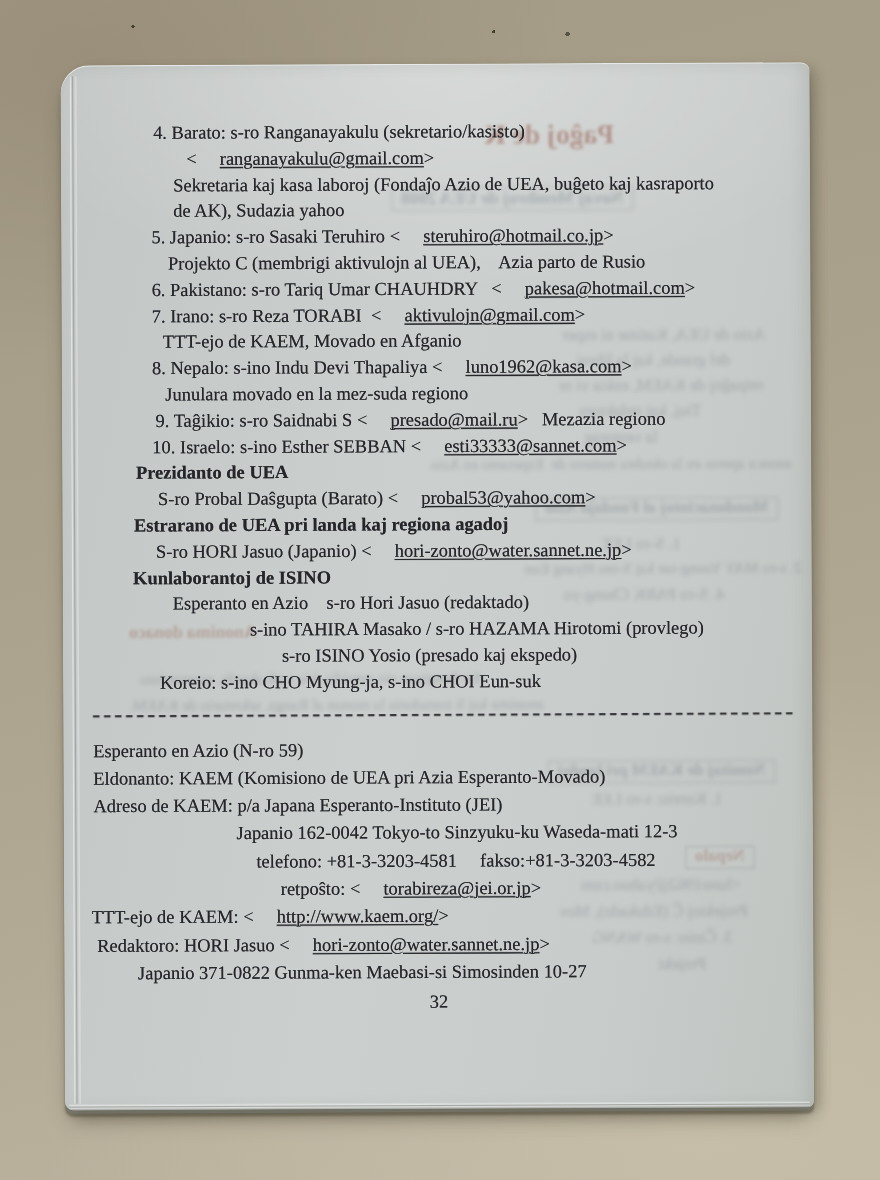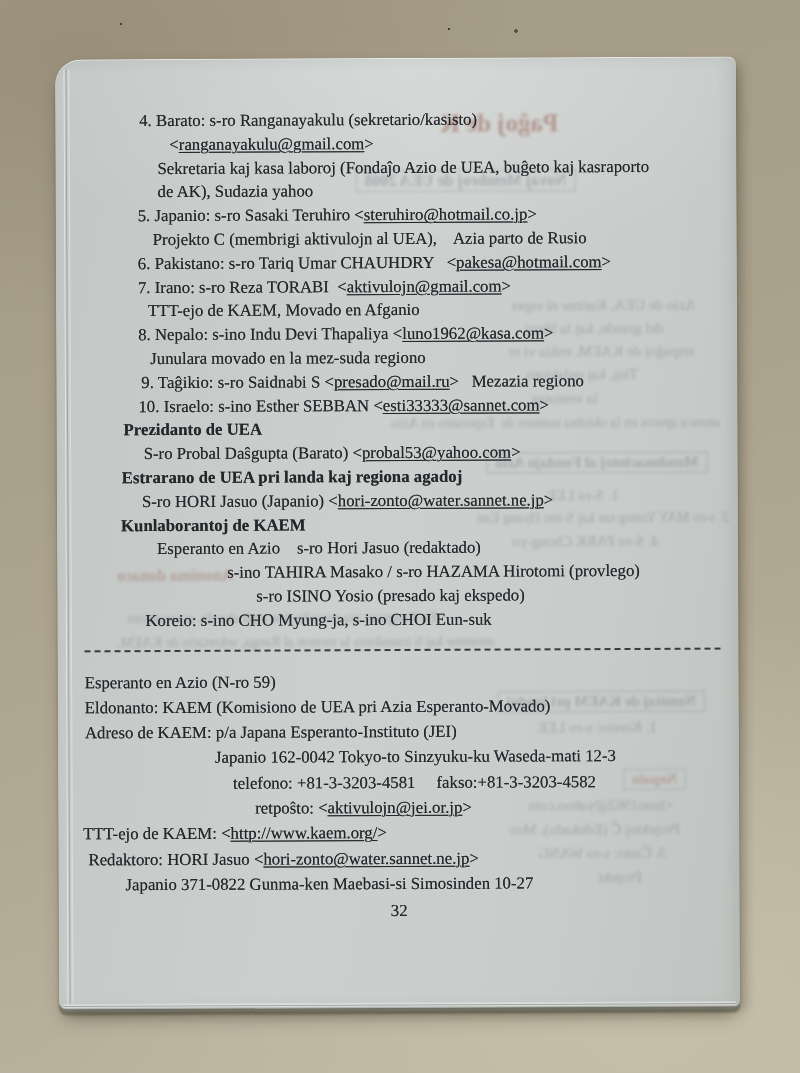--- a/index.html
+++ b/index.html
@@ -32,21 +32,21 @@
       rgba(120,126,122,.45) 3px,transparent 4px,rgba(255,255,255,.35) 6px,transparent 7px);}
   .edge-bottom{position:absolute;left:4px;right:4px;bottom:0;height:6px;pointer-events:none;
     background:linear-gradient(180deg,transparent 0,rgba(255,255,255,.5) 2px,
       rgba(125,128,120,.5) 3px,rgba(255,255,255,.4) 4px,rgba(100,100,92,.4) 6px);}
   .content{position:absolute;left:0;top:0;right:0;padding-top:50px;
     color:#26262a;font-size:16.8px;
     text-shadow:0 0 .5px rgba(20,20,30,.65);}
   .ln{line-height:23.8px;white-space:pre-wrap;}
   .colo .ln{line-height:25.3px;}
   .b{font-weight:bold;}
-  .u{text-decoration:underline;text-decoration-thickness:1px;text-underline-offset:2px;}
+  .u{text-decoration:underline;text-decoration-thickness:1px;text-underline-offset:2px;margin-left:21px;}
   .divider{height:0;border-top:2px dashed #3a3a3e;margin:17px 0 18px 27px;width:636px;
     filter:blur(.2px);}
   .pageno{text-align:center;margin-top:2px;line-height:25px;}
   .ghost{position:absolute;transform:scaleX(-1);filter:blur(1.8px);opacity:.33;
     color:#5d6470;white-space:pre;pointer-events:none;}
   .ghost.red{color:#8a3f2e;opacity:.42;filter:blur(1.6px);}
   .ghost.bx{border:1px solid rgba(70,80,95,.7);padding:1px 8px;}
 </style>
 </head>
 <body>
@@ -92,36 +92,36 @@
       <div class="ln" style="margin-left:82px"><span>7. Irano: s-ro Reza TORABI  &lt;</span><span class="u">aktivulojn@gmail.com</span><span>&gt;</span></div>
       <div class="ln" style="margin-left:92px"><span>TTT-ejo de KAEM, Movado en Afganio</span></div>
       <div class="ln" style="margin-left:82px"><span>8. Nepalo: s-ino Indu Devi Thapaliya &lt;</span><span class="u">luno1962@kasa.com</span><span>&gt;</span></div>
       <div class="ln" style="margin-left:94px"><span>Junulara movado en la mez-suda regiono</span></div>
       <div class="ln" style="margin-left:85px"><span>9. Taĝikio: s-ro Saidnabi S &lt;</span><span class="u">presado@mail.ru</span><span>&gt;   Mezazia regiono</span></div>
       <div class="ln" style="margin-left:82px"><span>10. Israelo: s-ino Esther SEBBAN &lt;</span><span class="u">esti33333@sannet.com</span><span>&gt;</span></div>
       <div class="ln b" style="margin-left:67px"><span>Prezidanto de UEA</span></div>
       <div class="ln" style="margin-left:87px"><span>S-ro Probal Daŝgupta (Barato) &lt;</span><span class="u">probal53@yahoo.com</span><span>&gt;</span></div>
       <div class="ln b" style="margin-left:65px"><span>Estrarano de UEA pri landa kaj regiona agadoj</span></div>
       <div class="ln" style="margin-left:85px"><span>S-ro HORI Jasuo (Japanio) &lt;</span><span class="u">hori-zonto@water.sannet.ne.jp</span><span>&gt;</span></div>
-      <div class="ln b" style="margin-left:64px"><span>Kunlaborantoj de KAEM</span></div>
+      <div class="ln b" style="margin-left:64px"><span>Kunlaborantoj de ISINO</span></div>
       <div class="ln" style="margin-left:100px"><span>Esperanto en Azio    s-ro Hori Jasuo (redaktado)</span></div>
       <div class="ln" style="margin-left:170px"><span>s-ino TAHIRA Masako / s-ro HAZAMA Hirotomi (provlego)</span></div>
       <div class="ln" style="margin-left:199px"><span>s-ro ISINO Yosio (presado kaj ekspedo)</span></div>
       <div class="ln" style="margin-left:88px"><span>Koreio: s-ino CHO Myung-ja, s-ino CHOI Eun-suk</span></div>
     </div>
 
     <div class="divider"></div>
 
     <div class="colo">
       <div class="ln" style="margin-left:27px"><span>Esperanto en Azio (N-ro 59)</span></div>
       <div class="ln" style="margin-left:27px"><span>Eldonanto: KAEM (Komisiono de UEA pri Azia Esperanto-Movado)</span></div>
       <div class="ln" style="margin-left:27px"><span>Adreso de KAEM: p/a Japana Esperanto-Instituto (JEI)</span></div>
       <div class="ln" style="margin-left:157px"><span>Japanio 162-0042 Tokyo-to Sinzyuku-ku Waseda-mati 12-3</span></div>
       <div class="ln" style="margin-left:175px"><span>telefono: +81-3-3203-4581     fakso:+81-3-3203-4582</span></div>
-      <div class="ln" style="margin-left:197px"><span>retpoŝto: &lt;</span><span class="u">aktivulojn@jei.or.jp</span><span>&gt;</span></div>
+      <div class="ln" style="margin-left:197px"><span>retpoŝto: &lt;</span><span class="u">torabireza@jei.or.jp</span><span>&gt;</span></div>
       <div class="ln" style="margin-left:25px"><span>TTT-ejo de KAEM: &lt;</span><span class="u">http://www.kaem.org/</span><span>&gt;</span></div>
       <div class="ln" style="margin-left:30px"><span>Redaktoro: HORI Jasuo &lt;</span><span class="u">hori-zonto@water.sannet.ne.jp</span><span>&gt;</span></div>
       <div class="ln" style="margin-left:67px"><span>Japanio 371-0822 Gunma-ken Maebasi-si Simosinden 10-27</span></div>
     </div>
 
     <div class="ln pageno">32</div>
   </div>
 </div>
 
 </body></html>

